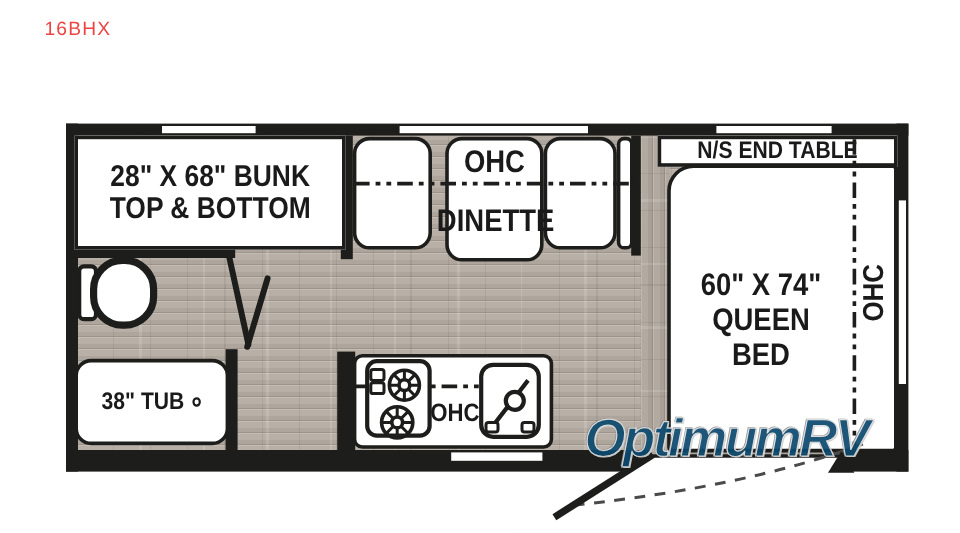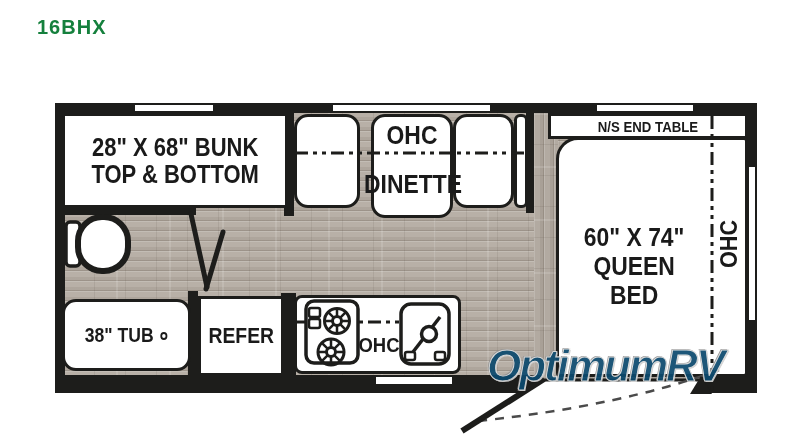--- a/index.html
+++ b/index.html
@@ -6,21 +6,21 @@
     --wall:#1d1d1b;
     --ink:#1a1a1a;
   }
   *{margin:0;padding:0;box-sizing:border-box;}
   html,body{background:#ffffff;}
   #stage{
     position:relative;width:800px;height:444px;background:#ffffff;
     font-family:"Liberation Sans",sans-serif;overflow:hidden;
   }
   .title{
-    position:absolute;left:37px;top:16px;font-size:20px;letter-spacing:1px;color:#15803d;font-weight:bold;
+    position:absolute;left:37px;top:16px;font-size:16px;letter-spacing:1px;color:#ef4444;
   }
   .plan{position:absolute;left:55px;top:103px;width:702px;height:290px;}
   
   .wood{
     position:absolute;left:8px;top:8px;width:686px;height:268px;
     background-color:#b8b0a7;
     background-image:
       repeating-linear-gradient(90deg, rgba(255,255,255,.13) 0 2px, rgba(255,255,255,0) 2px 53px),
       repeating-linear-gradient(90deg, rgba(70,60,50,.10) 0 1px, rgba(70,60,50,0) 1px 31px),
       repeating-linear-gradient(180deg, rgba(255,255,255,.16) 0 1px, rgba(255,255,255,0) 1px 6px, rgba(84,72,60,.10) 6px 9px, rgba(84,72,60,.28) 9px 10px);
@@ -41,21 +41,21 @@
     color:var(--ink);font-weight:bold;
   }
   .r14{border-radius:14px;}
   .cond{display:inline-block;transform:scaleX(.88);transform-origin:50% 50%;white-space:nowrap;}
   .ln{display:block;}
   .bunk{left:7px;top:10px;width:226px;height:95px;font-size:25px;line-height:27px;}
   .bench-l{left:239px;top:11px;width:66px;height:94px;}
   .table{left:316px;top:11px;width:82px;height:104px;}
   .bench-r{left:398px;top:11px;width:61px;height:94px;}
   .bench-s{left:459px;top:11px;width:14px;height:94px;border-radius:6px;}
-  .nstable{left:493px;top:10px;width:200px;height:26px;font-size:15px;}
+  .nstable{left:493px;top:10px;width:200px;height:26px;font-size:20px;}
   .bed{
     left:501px;top:34px;width:192px;height:240px;
     border-radius:22px 4px 4px 4px;font-size:26px;line-height:29px;
     padding-right:36px;padding-top:18px;
   }
   .tub{left:7px;top:196px;width:129px;height:72px;border-radius:14px;font-size:20px;}
   .drain{
     display:inline-block;width:8px;height:8px;border:2.5px solid var(--ink);
     border-radius:50%;margin-left:8px;vertical-align:middle;
   }
@@ -136,23 +136,20 @@
         <span class="ln">BED</span>
       </div>
     </div>
 
     <div class="fix tub">
       <span class="cond">
         <span>38" TUB</span><span class="drain"></span>
       </span>
     </div>
 
-    <div class="fix refer">
-      <span class="cond">REFER</span>
-    </div>
 
     <div class="fix counter"></div>
 
     <svg class="overlay" viewBox="0 0 702 290">
 
       <path d="M240,50 H475" fill="none" stroke="#1d1d1b" stroke-width="3" stroke-dasharray="13 5 4 5 4 5"></path>
       <path d="M241,219 H395" fill="none" stroke="#1d1d1b" stroke-width="3" stroke-dasharray="13 5 4 5 4 5"></path>
       <path d="M657,13 V287" fill="none" stroke="#1d1d1b" stroke-width="3" stroke-dasharray="13 5 4 5 4 5"></path>
 
       <g>

